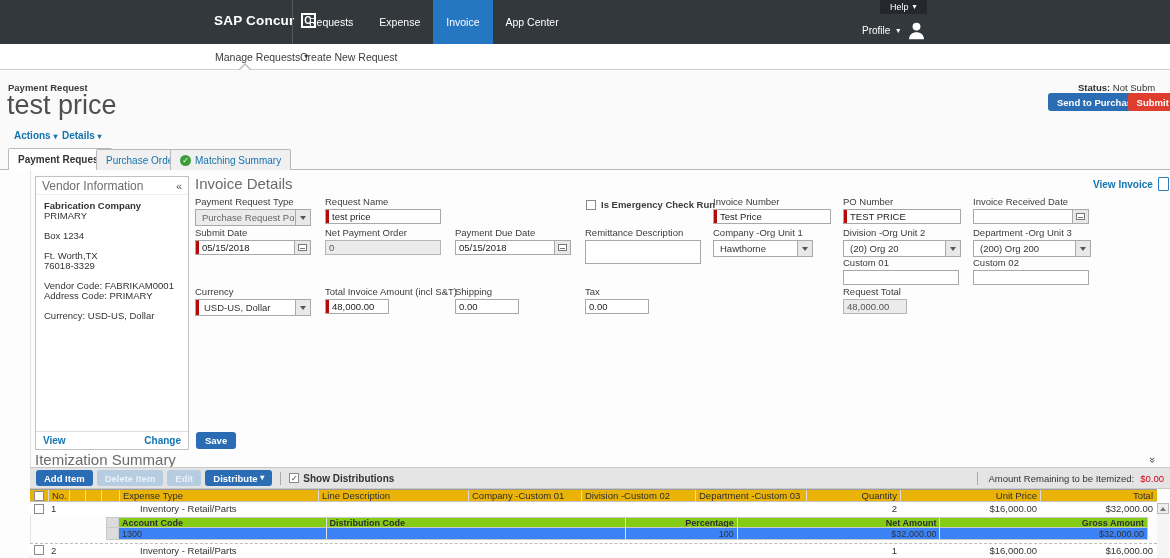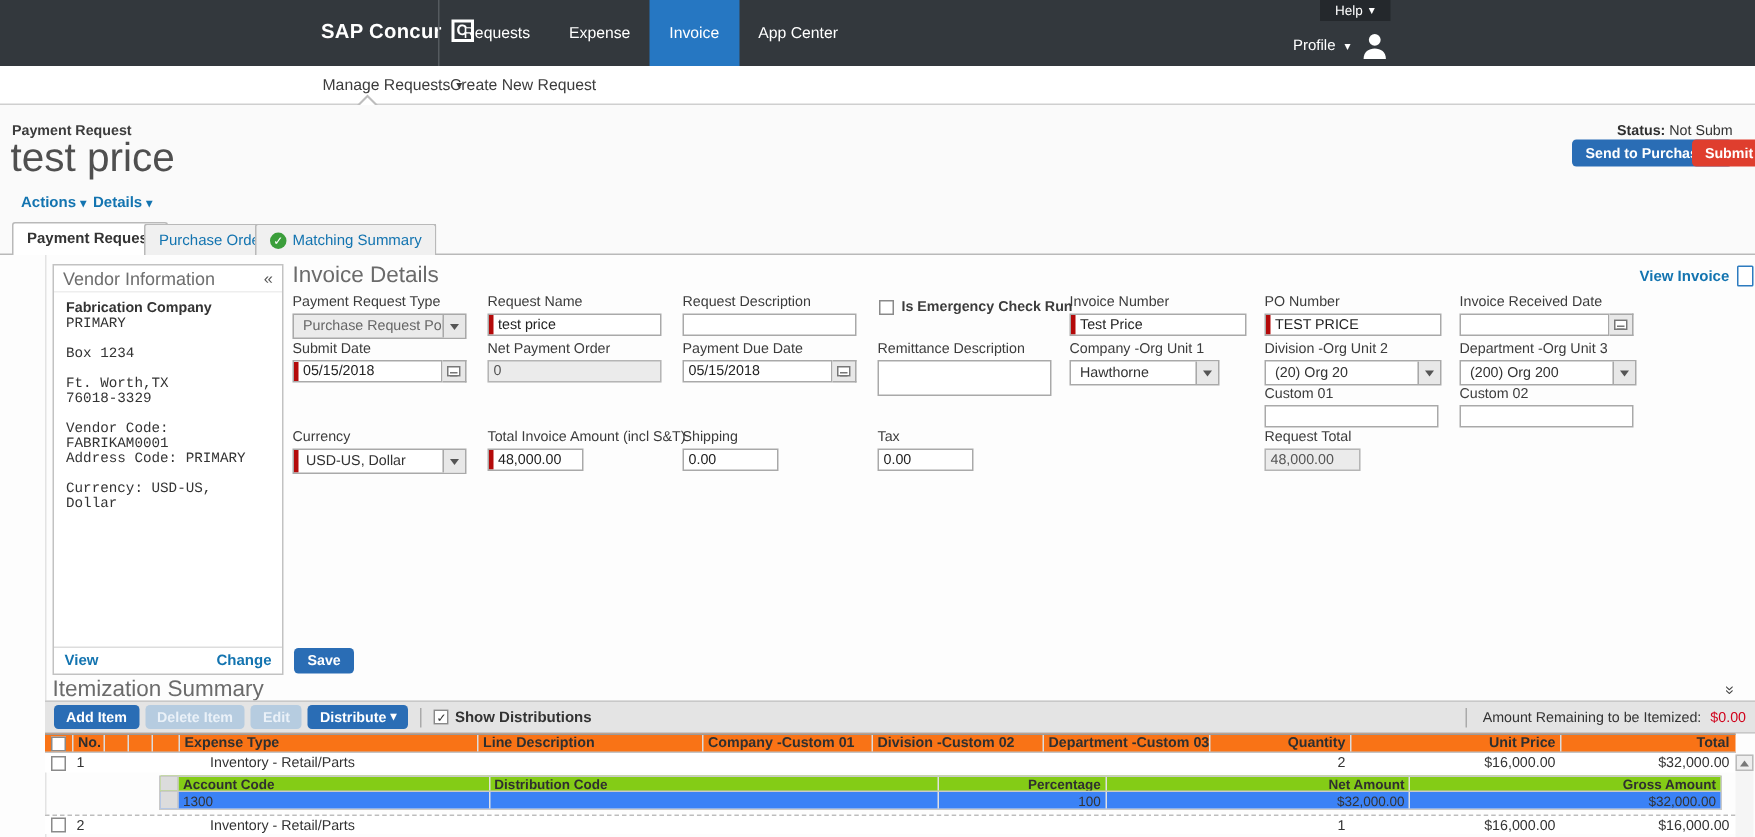--- a/index.html
+++ b/index.html
@@ -47,21 +47,21 @@
   
   .content { position: absolute; left: 0; top: 170px; width: 1170px; height: 388px; background: #fdfdfd; }
   .leftline { position: absolute; left: 30px; top: 0; width: 1px; height: 388px; background: #e3e3e3; }
 
   
   .vendor { position: absolute; left: 35px; top: 6px; width: 154px; height: 274px; background: #fff; border: 1px solid #c2c2c2; }
   .vendor-head { height: 18px; display: flex; align-items: center; justify-content: space-between; padding: 0 6px; font-size: 12px; font-weight: 300; color: #6e6e6e; border-bottom: 1px solid #eee; }
   .vendor-collapse { color: #555; font-size: 11px; cursor: pointer; }
   .vendor-body { padding: 6px 8px; font-size: 9.5px; color: #333; line-height: 10px; }
   .vendor-name { font-weight: bold; }
-  .vline { min-height: 10px; font-family: Liberation Mono, monospace; }
+  .vline { min-height: 10px; }
   .vendor-foot { position: absolute; left: 0; bottom: 0; width: 100%; height: 18px; border-top: 1px solid #ddd; display: flex; align-items: center; justify-content: space-between; padding: 0 7px; }
   .bluelink { color: #1374b0; font-size: 10px; font-weight: bold; cursor: pointer; }
 
   
   .sectitle { position: absolute; font-size: 15px; font-weight: 300; color: #6b6b6b; }
   .viewinv { position: absolute; left: 1093px; top: 7px; display: flex; align-items: center; gap: 5px; color: #1374b0; font-size: 10px; font-weight: bold; cursor: pointer; }
   .docicon { width: 11px; height: 14px; border: 1.5px solid #2d7bbf; border-radius: 1px; background: #fff; }
 
   .fld { position: absolute; }
   .fld > label { display: block; font-size: 9.5px; color: #3c3c3c; margin-bottom: 2px; white-space: nowrap; }
@@ -86,21 +86,21 @@
   
   .itm-head { position: absolute; left: 35px; top: 281px; font-size: 15px; font-weight: 300; color: #6b6b6b; }
   .itm-collapse { position: absolute; left: 1150px; top: 284px; color: #444; font-size: 11px; display: inline-block; transform: rotate(90deg); cursor: pointer; }
   .toolbar { position: absolute; left: 30px; top: 297px; width: 1140px; height: 22px; background: #e4e4e4; border-top: 1px solid #c8c8c8; border-bottom: 1px solid #c8c8c8; display: flex; align-items: center; gap: 4px; padding: 0 6px; }
   .toolbar .btn { height: 16px; padding: 0 8px; }
   .tsep { width: 1px; height: 13px; background: #aaa; margin: 0 4px; }
   .amt-right { margin-left: auto; display: flex; align-items: center; gap: 6px; font-size: 9.5px; color: #333; }
   .amt-red { color: #d0021b; }
 
   .table { position: absolute; left: 30px; top: 319px; width: 1127px; }
-  .thead { display: flex; height: 13px; align-items: center; border-top: 1px solid #9a9a9a; border-bottom: 1px solid #c4c4c4; background: #f97316; font-weight: bold; font-size: 9.5px; color: #2f2f2f; }
+  .thead { display: flex; height: 13px; align-items: center; border-top: 1px solid #9a9a9a; border-bottom: 1px solid #c4c4c4; background: #eab308; font-weight: normal; font-size: 9.5px; color: #2f2f2f; }
   .trow { display: flex; height: 13px; align-items: center; font-size: 9.5px; background: #fff; }
   .trow.dashed { border-top: 1px dashed #bdbdbd; }
   .cell { height: 100%; display: flex; align-items: center; padding: 0 3px; overflow: hidden; white-space: nowrap; }
   .thead .cell { border-left: 1px solid #dcdcdc; }
   .thead .cell:first-child { border-left: none; }
   .num { justify-content: flex-end; }
   .w-sel { width: 18px; justify-content: center; }
   .w-no { width: 21px; }
   .w-e1 { width: 16px; } .w-e2 { width: 16px; } .w-e3 { width: 18px; }
   .w-exp { width: 199px; }
@@ -227,24 +227,20 @@
     <div class="fld" style="left:195px;top:26px">
       <label>Payment Request Type</label>
       <div class="selbox dis" style="width:116px">
         <span class="selval">Purchase Request Policy</span>
         <span class="selbtn"></span>
       </div>
     </div>
     <div class="fld" style="left:325px;top:26px">
       <label>Request Name</label>
       <input class="txt req" style="width: 116px;" value="test price">
-    </div>
-    <div class="fld" style="left:455px;top:26px">
-      <label>Request Description</label>
-      <input class="txt" style="width: 116px;" value="">
     </div>
     <div class="fld" style="left:586px;top:29px">
       <div class="cbrow">
         <span class="cb"></span>
         <span>Is Emergency Check Run</span>
       </div>
     </div>
     <div class="fld" style="left:713px;top:26px">
       <label>Invoice Number</label>
       <input class="txt req" style="width: 118px;" value="Test Price">

